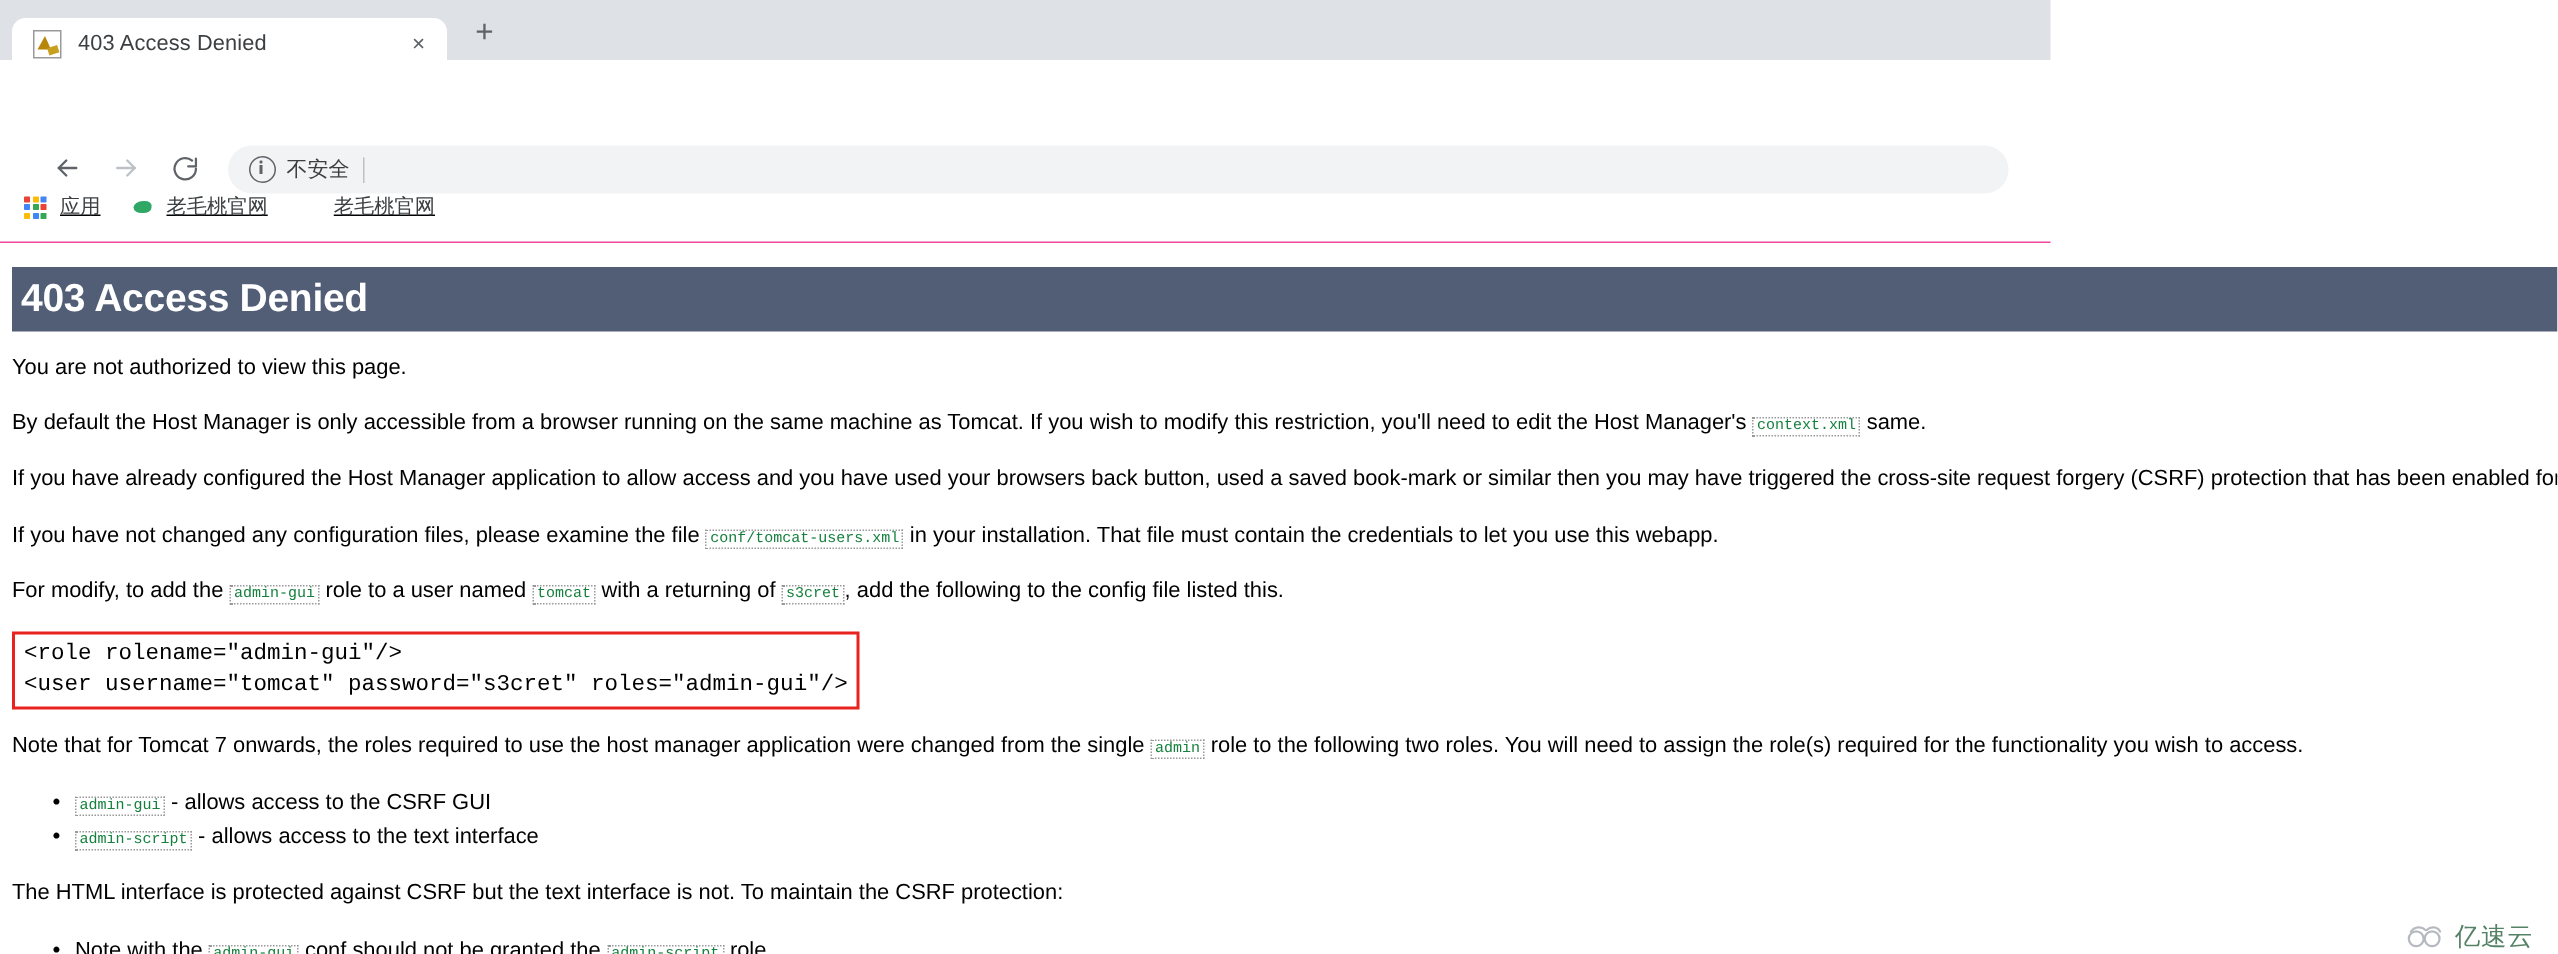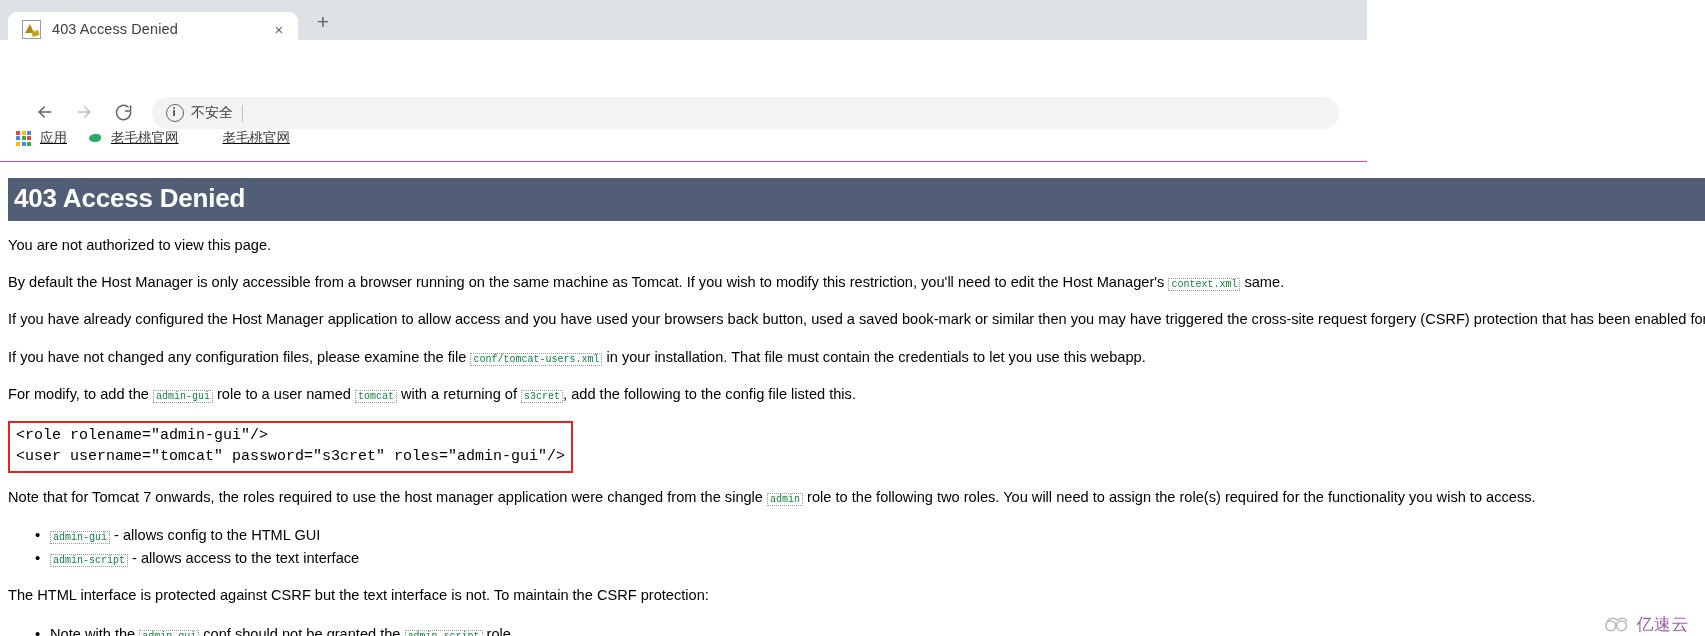--- a/index.html
+++ b/index.html
@@ -361,21 +361,21 @@
   }
   .wm-cloud {
     width: 30px;
     height: 17px;
     margin-right: 5px;
     position: relative;
   }
   .wm-text {
     font-family: "Liberation Sans", sans-serif;
     font-size: 17px;
-    color: #701a75;
+    color: #14532d;
     letter-spacing: 0.5px;
   }
 
   
   .clip-shadow {
     position: absolute;
     top: 0; right: 0;
     width: 2px; height: 100%;
     background: transparent;
   }
@@ -465,21 +465,21 @@
       <p class="body nowrap"><span>If you have not changed any configuration files, please examine the file </span><code class="tt">conf/tomcat-users.xml</code><span> in your installation. That file must contain the credentials to let you use this webapp.</span></p>
 
       <p class="body nowrap"><span>For modify, to add the </span><code class="tt">admin-gui</code><span> role to a user named </span><code class="tt">tomcat</code><span> with a returning of </span><code class="tt">s3cret</code><span>, add the following to the config file listed this.</span></p>
 
       <pre class="codeblock">&lt;role rolename="admin-gui"/&gt;
 &lt;user username="tomcat" password="s3cret" roles="admin-gui"/&gt;</pre>
 
       <p class="body nowrap"><span>Note that for Tomcat 7 onwards, the roles required to use the host manager application were changed from the single </span><code class="tt">admin</code><span> role to the following two roles. You will need to assign the role(s) required for the functionality you wish to access.</span></p>
 
       <ul class="bullets">
-        <li><code class="tt">admin-gui</code><span> - allows config to the HTML GUI</span></li>
+        <li><code class="tt">admin-gui</code><span> - allows access to the CSRF GUI</span></li>
         <li><code class="tt">admin-script</code><span> - allows access to the text interface</span></li>
       </ul>
 
       <p class="body nowrap">The HTML interface is protected against CSRF but the text interface is not. To maintain the CSRF protection:</p>
 
       <ul class="bullets">
         <li><span>Note with the </span><code class="tt">admin-gui</code><span> conf should not be granted the </span><code class="tt">admin-script</code><span> role.</span></li>
 
       </ul>
 

